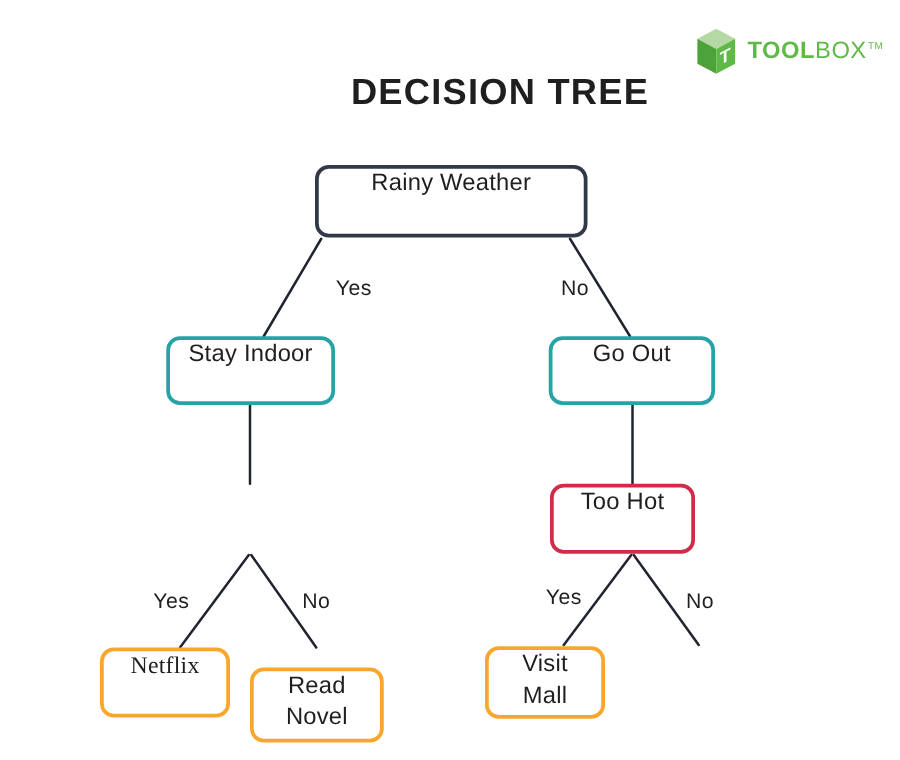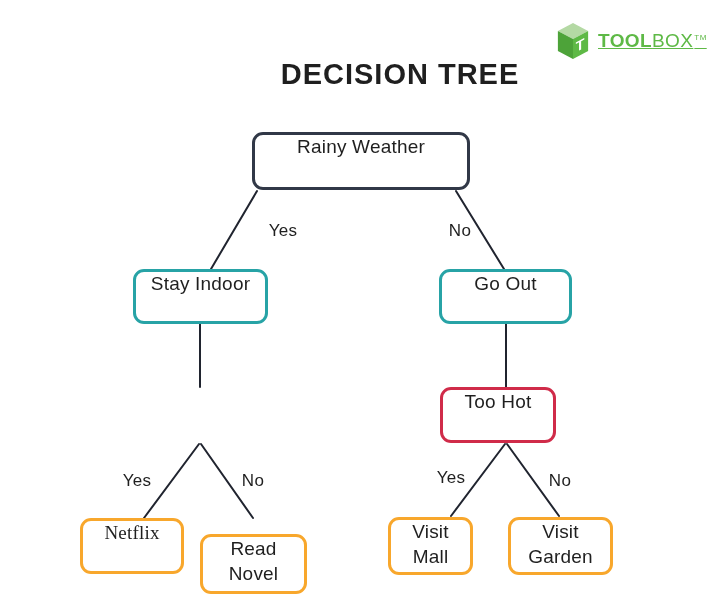--- a/index.html
+++ b/index.html
@@ -29,21 +29,21 @@
     font-size:19px;line-height:1.3;color:#1f1f1f;box-sizing:border-box;
     font-weight:500;letter-spacing:.2px;
   }
   .node.root        {left:252px;top:132px;width:218px;height:58px;}
   .node.stay-indoor {left:133px;top:269px;width:135px;height:55px;}
   .node.go-out      {left:439px;top:269px;width:133px;height:55px;}
   .node.power       {left:132px;top:387px;width:133px;height:56px;}
   .node.too-hot     {left:440px;top:387px;width:116px;height:56px;}
   .node.netflix     {left:80px; top:518px;width:104px;height:56px;font-family:Liberation Serif, serif;}
   .node.read-novel  {left:200px;top:534px;width:107px;height:60px;padding:0 14px;}
-  .node.visit-mall  {left:388px;top:517px;width:85px;height:58px;padding:0 18px;}
+  .node.visit-mall  {left:388px;top:517px;width:96px;height:58px;padding:0 18px;}
   .node.visit-garden{left:508px;top:517px;width:105px;height:58px;padding:0 6px;}
   
   .branch-label{
     position:absolute;transform:translateX(-50%);font-size:17px;font-weight:500;
     color:#1f1f1f;letter-spacing:.3px;white-space:nowrap;
   }
   .bl-root-yes   {left:283px;top:221px;}
   .bl-root-no    {left:460px;top:221px;}
   .bl-power-yes  {left:137px;top:471px;}
   .bl-power-no   {left:253px;top:471px;}
@@ -55,21 +55,21 @@
 
 <div class="canvas">
 
   <div class="logo">
     <svg class="cube" viewBox="0 0 36 40">
       <polygon points="18,1 34,9.5 18,18 2,9.5" style="fill: rgb(180, 217, 164);"></polygon>
       <polygon points="2,9.5 18,18 18,39 2,30.5" style="fill: rgb(77, 163, 57);"></polygon>
       <polygon points="34,9.5 18,18 18,39 34,30.5" style="fill: rgb(94, 185, 70);"></polygon>
       <text x="21" y="32" transform="skewY(-28) translate(0,11)" font-size="15" font-weight="bold" fill="#ffffff" font-family="Liberation Sans, sans-serif">T</text>
     </svg>
-    <span class="wordmark" style="color: rgb(94, 185, 70); text-decoration: underline;"><span class="bold">TOOL</span><span class="light">BOX</span><span class="tm">TM</span></span>
+    <span class="wordmark" style="color: rgb(94, 185, 70);"><span class="bold">TOOL</span><span class="light">BOX</span><span class="tm">TM</span></span>
   </div>
 
   <div class="title" style="color: rgb(31, 31, 31);">DECISION TREE</div>
 
   <svg class="lines" viewBox="0 0 720 608">
     <g fill="none" style="stroke: rgb(32, 36, 47);">
       <line x1="257" y1="191" x2="211" y2="269"></line>
       <line x1="456" y1="191" x2="504" y2="269"></line>
       <line x1="200" y1="324" x2="200" y2="387"></line>
       <line x1="506" y1="324" x2="506" y2="387"></line>
@@ -102,23 +102,20 @@
   </div>
 
   <div class="node read-novel" style="border-color: rgb(248, 167, 44);">
     <span>Read Novel</span>
   </div>
 
   <div class="node visit-mall" style="border-color: rgb(248, 167, 44);">
     <span>Visit Mall</span>
   </div>
 
-  <div class="node visit-garden" style="border-color: rgb(248, 167, 44);">
-    <span>Visit Garden</span>
-  </div>
 
   <span class="branch-label bl-root-yes">Yes</span>
   <span class="branch-label bl-root-no">No</span>
   <span class="branch-label bl-power-yes">Yes</span>
   <span class="branch-label bl-power-no">No</span>
   <span class="branch-label bl-toohot-yes">Yes</span>
   <span class="branch-label bl-toohot-no">No</span>
 
 </div>
 

